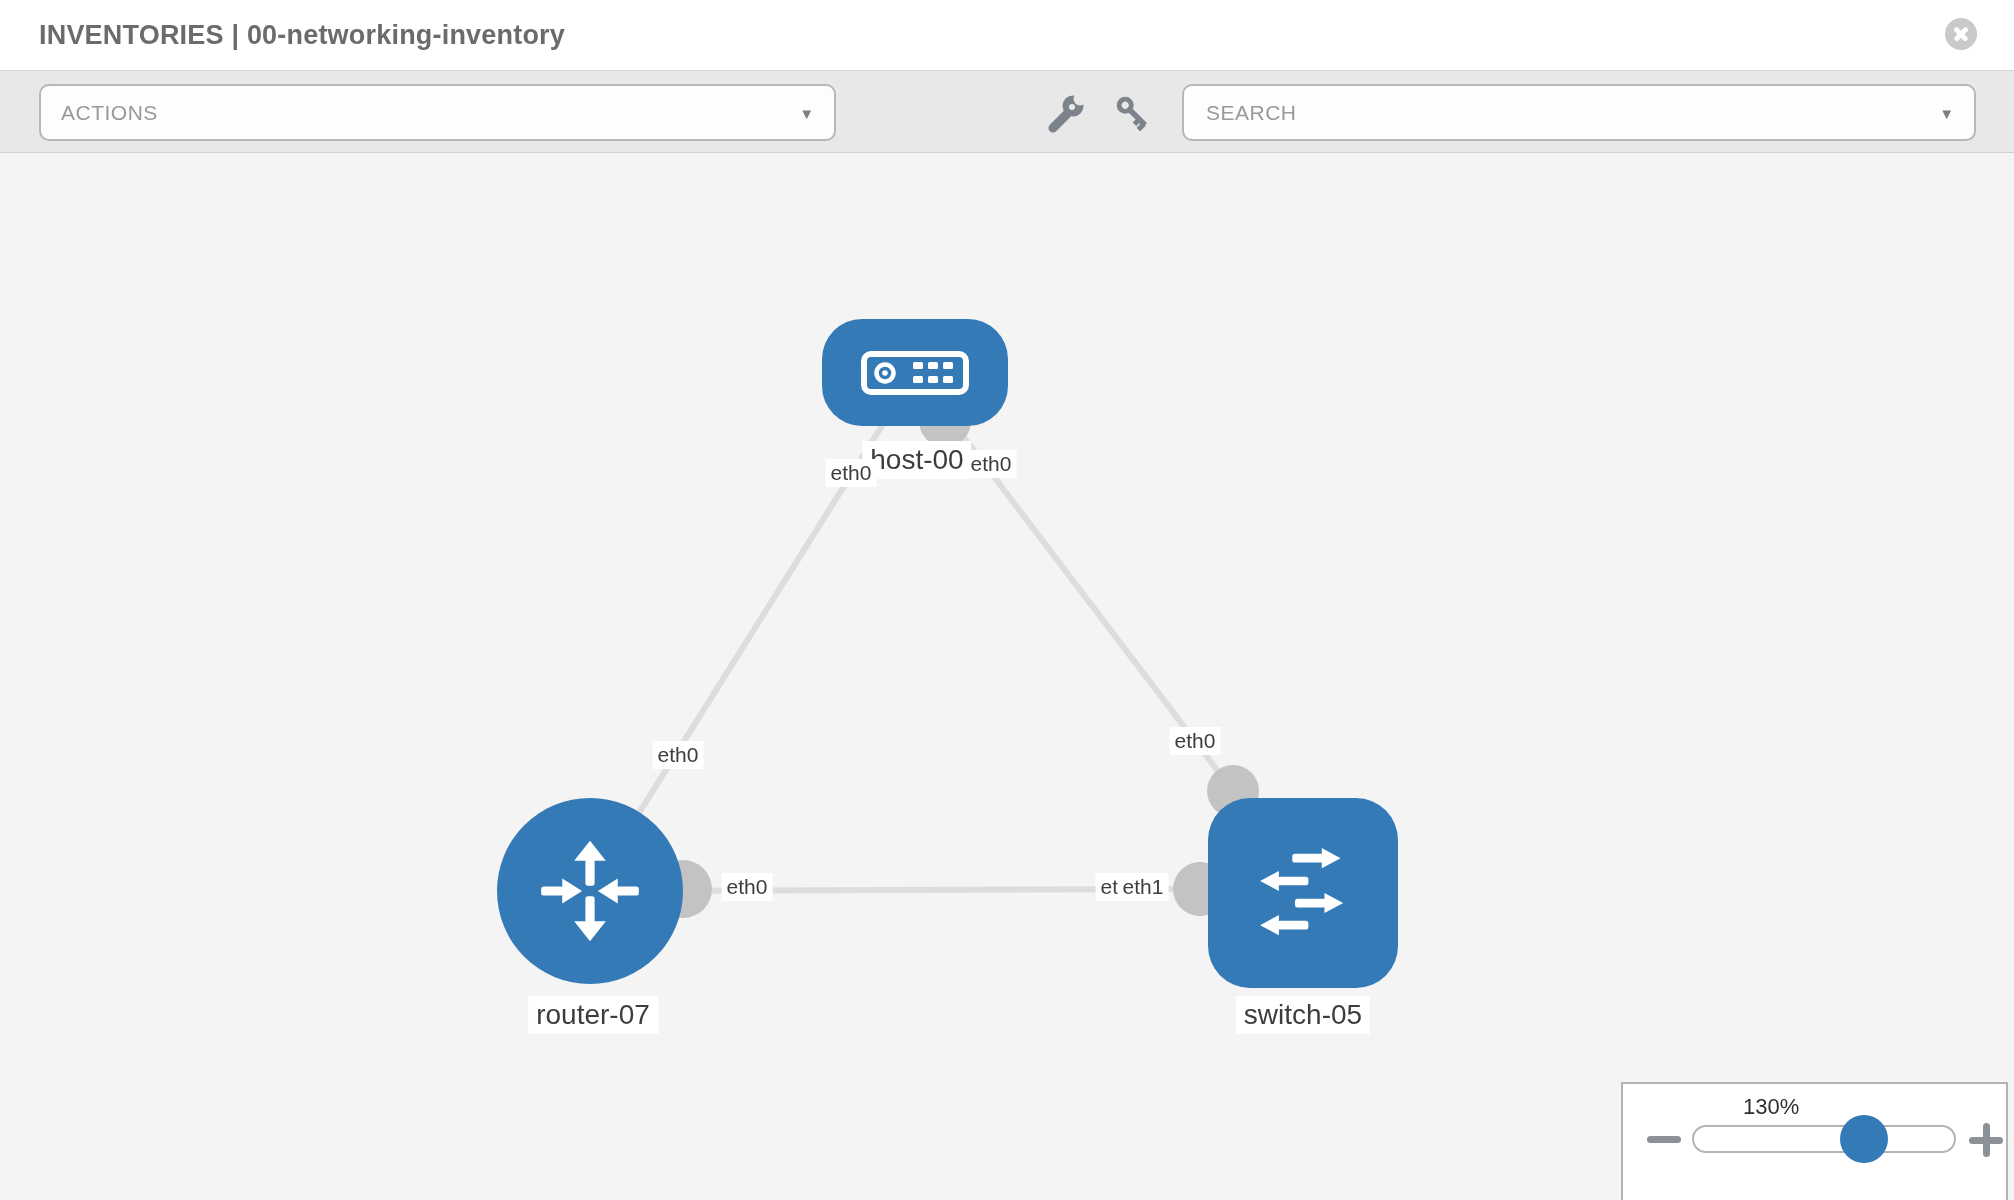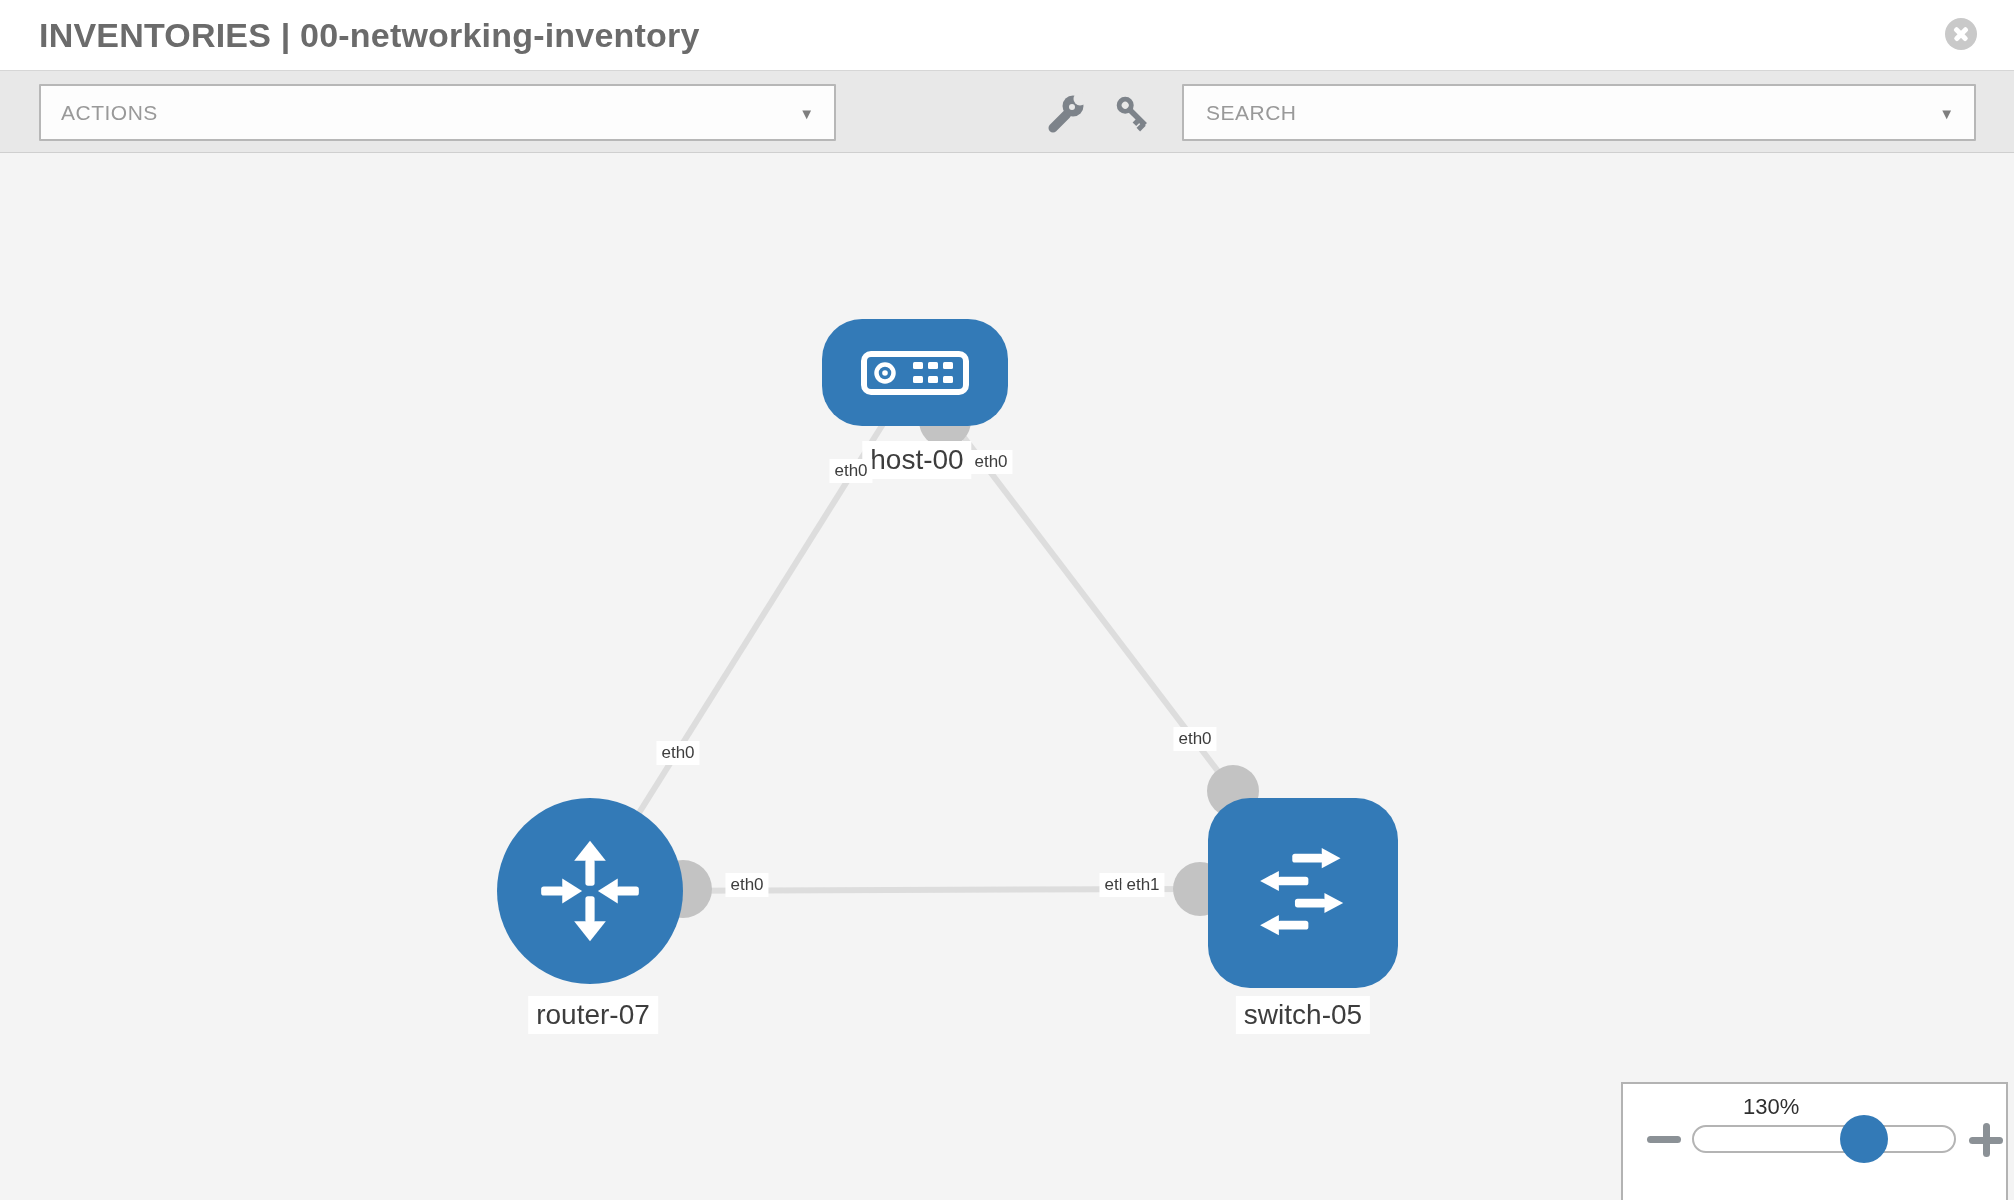--- a/index.html
+++ b/index.html
@@ -5,37 +5,37 @@
   html,body{margin:0;padding:0;background:#fff;}
   *{box-sizing:border-box;}
   #app{
     position:relative;width:2014px;height:1200px;overflow:hidden;background:#fff;
     font-family:"Liberation Sans","DejaVu Sans",sans-serif;
   }
   
   .header{position:absolute;top:0;left:0;width:2014px;height:70px;background:#fff;}
   .header-title{
     position:absolute;left:39px;top:50%;transform:translateY(-50%);
-    font-size:34px;font-weight:bold;color:#6b6b6b;letter-spacing:.2px;white-space:nowrap;
+    font-size:27px;font-weight:bold;color:#6b6b6b;letter-spacing:.2px;white-space:nowrap;
   }
   .close-btn{position:absolute;left:1945px;top:18px;width:32px;height:32px;cursor:pointer;}
   .close-circle{position:absolute;inset:0;border-radius:50%;background:#c9c9c9;}
   .close-circle::before,.close-circle::after{
     content:"";position:absolute;left:50%;top:50%;width:17px;height:4.5px;border-radius:2px;background:#fff;
   }
   .close-circle::before{transform:translate(-50%,-50%) rotate(45deg);}
   .close-circle::after{transform:translate(-50%,-50%) rotate(-45deg);}
   
   .toolbar{
     position:absolute;top:70px;left:0;width:2014px;height:83px;background:#e8e8e8;
     border-top:1px solid #d6d6d6;border-bottom:1px solid #cfcfcf;
   }
   .select-box{
     position:absolute;top:13px;height:57px;background:#fdfdfd;border:2px solid #b7b7b7;
-    border-radius:1px;display:flex;align-items:center;padding:0 20px;cursor:pointer;
+    border-radius:10px;display:flex;align-items:center;padding:0 20px;cursor:pointer;
   }
   .actions-box{left:39px;width:797px;}
   .search-box{left:1182px;width:794px;}
   .select-label{font-size:21px;color:#999;letter-spacing:.5px;}
   .caret{position:absolute;right:20px;top:50%;transform:translateY(-50%);font-size:15px;color:#7f7f7f;}
   .search-input{
     border:none;outline:none;background:transparent;font-size:21px;color:#555;
     width:700px;font-family:inherit;letter-spacing:.5px;
   }
   .search-input::placeholder{color:#999;opacity:1;}
@@ -47,21 +47,21 @@
   .links-svg{position:absolute;left:0;top:0;z-index:1;}
   .node{position:absolute;z-index:2;background:#337ab7;display:flex;align-items:center;justify-content:center;cursor:pointer;}
   .node-host{left:822px;top:166px;width:186px;height:107px;border-radius:40px;}
   .node-router{left:497px;top:645px;width:186px;height:186px;border-radius:50%;}
   .node-switch{left:1208px;top:645px;width:190px;height:190px;border-radius:42px;}
   .lbl{
     position:absolute;z-index:3;background:#fff;color:#3d3d3d;white-space:nowrap;
     transform:translateX(-50%);
   }
   .node-lbl{font-size:28px;padding:3px 8px;}
-  .eth-lbl{font-size:17px;padding:2px 5px;}
+  .eth-lbl{font-size:21px;padding:2px 5px;}
   
   .zoom-panel{
     position:absolute;left:1621px;top:1082px;width:387px;height:140px;z-index:5;
     background:#fff;border:2px solid #b3b3b3;
   }
   .zoom-value{position:absolute;left:120px;top:10px;width:160px;text-align:left;font-size:22px;color:#2f2f2f;}
   .zoom-minus{position:absolute;left:24px;top:52px;width:34px;height:7px;border-radius:4px;background:#8b9196;cursor:pointer;}
   .zoom-plus{position:absolute;left:346px;top:39px;width:34px;height:34px;cursor:pointer;}
   .zoom-plus::before{content:"";position:absolute;left:0;top:13.5px;width:34px;height:7px;border-radius:4px;background:#8b9196;}
   .zoom-plus::after{content:"";position:absolute;left:13.5px;top:0;width:7px;height:34px;border-radius:4px;background:#8b9196;}

